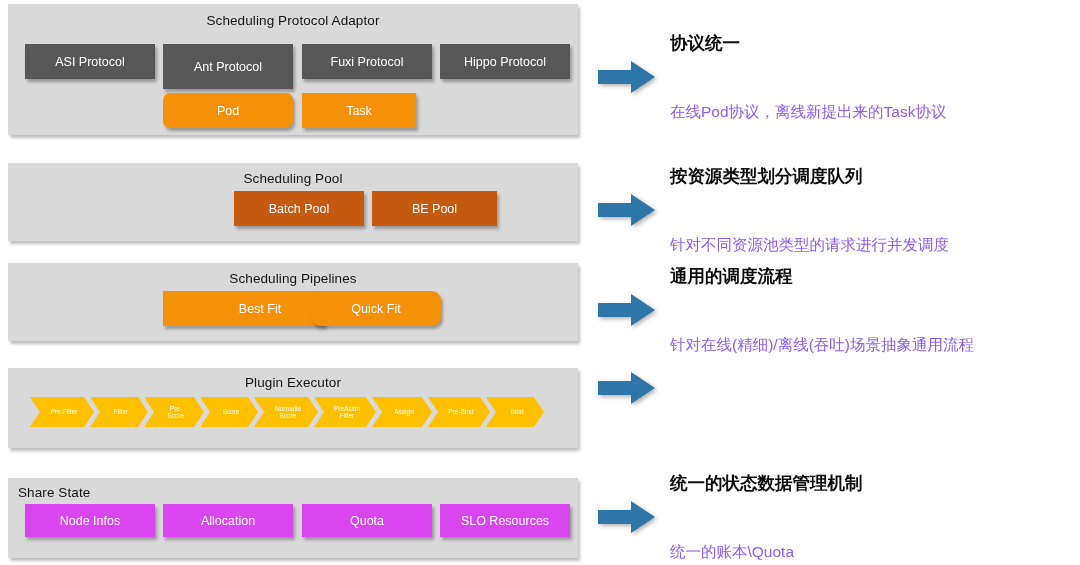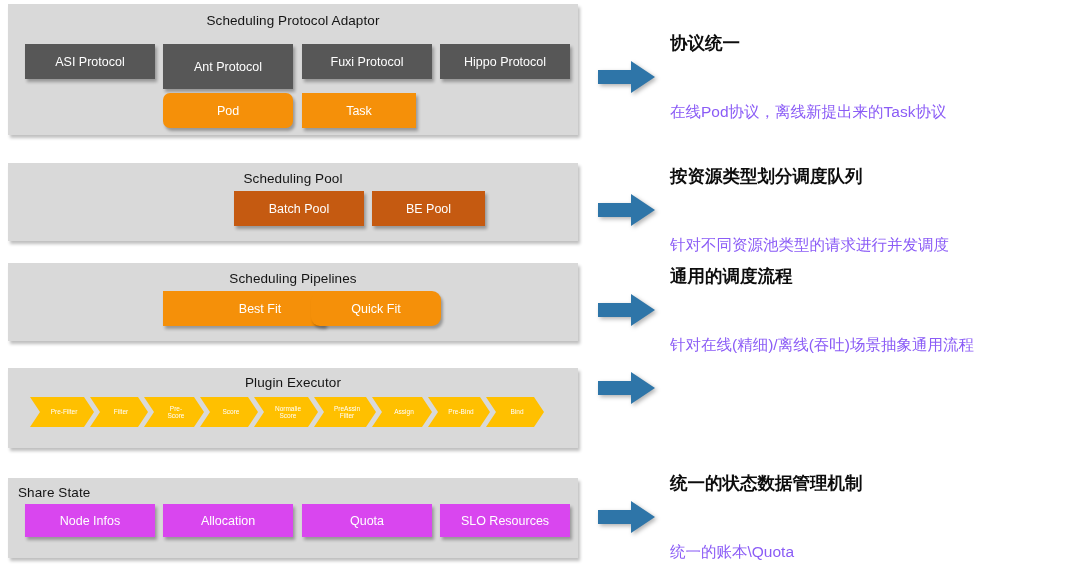--- a/index.html
+++ b/index.html
@@ -125,21 +125,21 @@
       <span>Task</span>
     </div>
   </div>
 
   <div class="panel" style="left:8px;top:163px;width:570px;height:78px;">
     <div class="panel-title" style="top:8px;">Scheduling Pool</div>
 
     <div class="box burnt" style="left:226px;top:28px;width:130px;height:35px;">
       <span>Batch Pool</span>
     </div>
-    <div class="box burnt" style="left:364px;top:28px;width:113px;height:35px;">
+    <div class="box burnt" style="left:364px;top:28px;width:125px;height:35px;">
       <span>BE Pool</span>
     </div>
   </div>
 
   <div class="panel" style="left:8px;top:263px;width:570px;height:78px;">
     <div class="panel-title" style="top:8px;">Scheduling Pipelines</div>
 
     <div class="box orange" style="left:155px;top:28px;width:130px;height:35px;padding-left:32px;">
       <span>Best Fit</span>
     </div>

